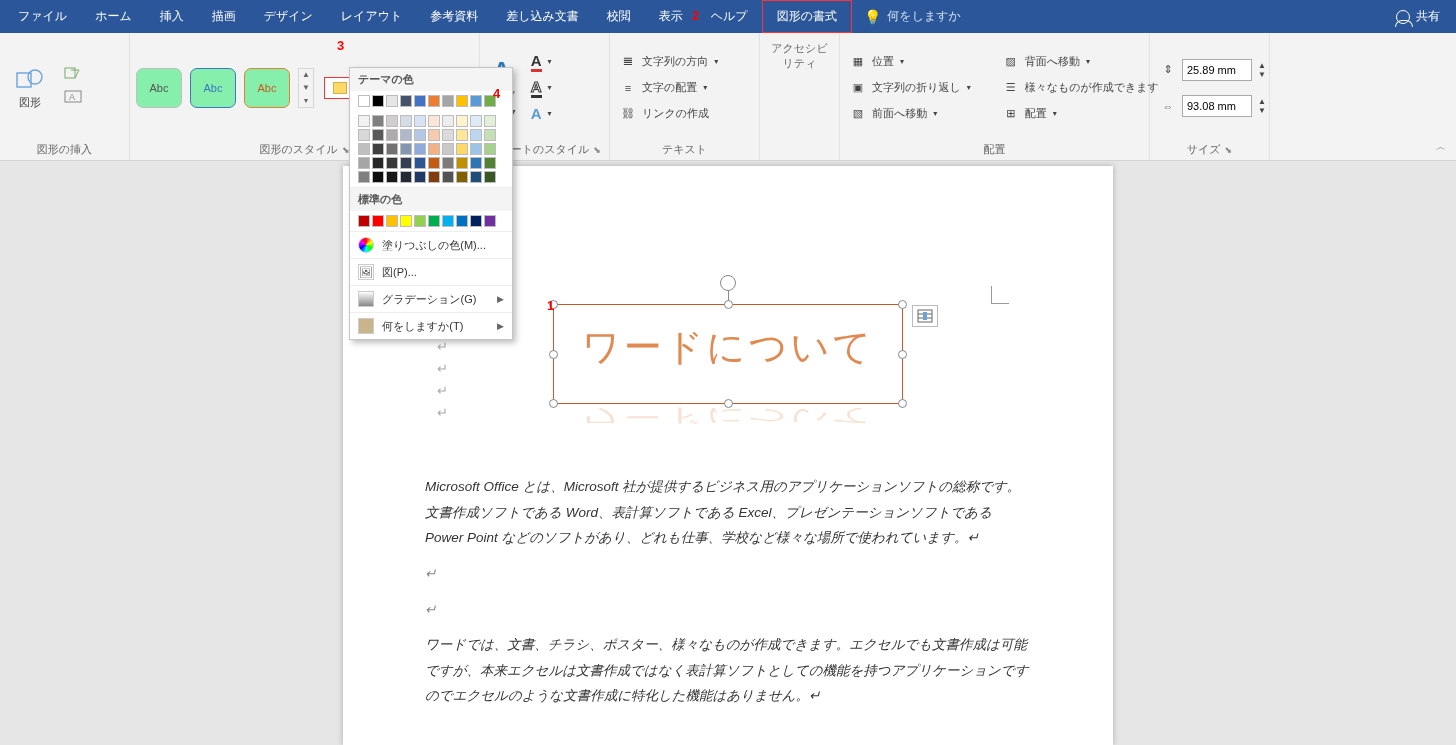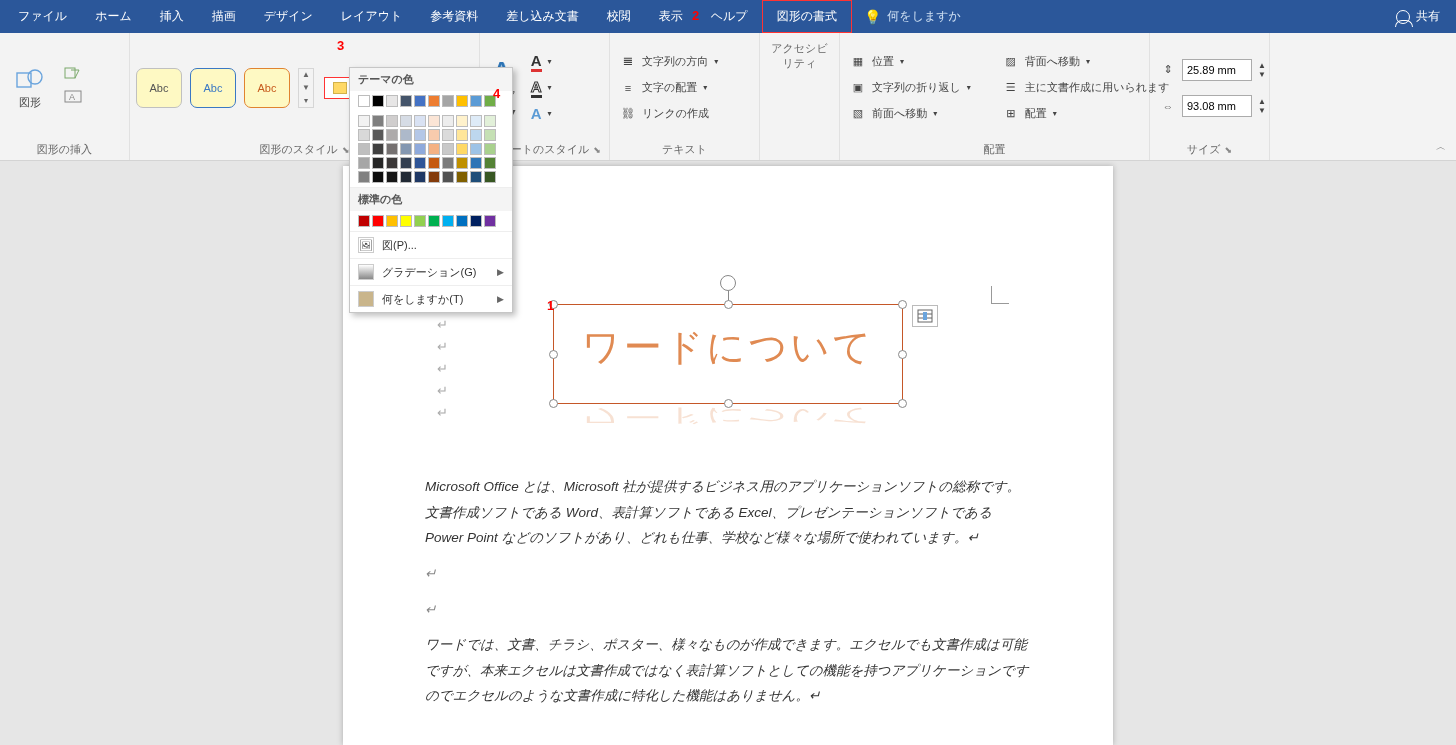--- a/index.html
+++ b/index.html
@@ -16,21 +16,21 @@
 
 .ribbon { background: #f3f3f3; height: 128px; border-bottom: 1px solid #d4d4d4; display: flex; position: relative; }
 .group { border-right: 1px solid #e1e1e1; display: flex; flex-direction: column; justify-content: space-between; padding: 4px 6px 0 6px; }
 .group-label { text-align: center; font-size: 11px; color: #666; padding: 4px 0 3px 0; }
 .group-body { flex: 1; display: flex; align-items: center; gap: 4px; }
 
 .big-btn { display: flex; flex-direction: column; align-items: center; font-size: 11px; color: #444; width: 48px; text-align: center; gap: 2px; cursor: pointer; }
 .big-btn .ic { width: 30px; height: 28px; display: flex; align-items: center; justify-content: center; }
 
 .shape-gallery { display: flex; gap: 8px; align-items: center; }
-.shape-box { width: 46px; height: 40px; border: 1px solid #c0c0c0; border-radius: 7px; display: flex; align-items: center; justify-content: center; font-size: 11px; color: #555; background: #fef9c3; cursor: pointer; }
+.shape-box { width: 46px; height: 40px; border: 1px solid #c0c0c0; border-radius: 7px; display: flex; align-items: center; justify-content: center; font-size: 11px; color: #555; background: #86efac; cursor: pointer; }
 .shape-box.blue { border: 1.6px solid #3a78c4; color: #3a78c4; }
 .shape-box.orange { border: 1.6px solid #e08330; color: #c75b1e; }
 .gallery-drop { width: 16px; height: 40px; display: flex; flex-direction: column; border: 1px solid #d6d6d6; }
 .gallery-drop div { flex:1; display:flex; align-items:center; justify-content:center; font-size:8px; color:#666; }
 
 .fill-btn { border: 1.5px solid #ff3333 !important; background: #fff; height: 22px; padding: 0 8px; display: flex; align-items: center; gap: 6px; font-size: 11px; color: #444; cursor: pointer; position: relative; }
 .fill-btn .bucket { width: 14px; height: 12px; background: #ffd966; border: 1px solid #d2b24c; position: relative; }
 .fill-btn .caret { font-size: 8px; color: #666; }
 
 .stack { display: flex; flex-direction: column; gap: 4px; font-size: 11px; color: #444; }
@@ -235,21 +235,21 @@
           </div>
       </div>
       <div class="stack">
         <div class="row">
             <span class="ic">▨</span>
             <span>背面へ移動</span> 
             <span style="font-size:8px">▾</span>
           </div>
         <div class="row">
             <span class="ic">☰</span>
-            <span>主に文書作成に用いられます</span>
+            <span>様々なものが作成できます</span>
           </div>
         <div class="row">
             <span class="ic">⊞</span>
             <span>配置</span> 
             <span style="font-size:8px">▾</span>
           </div>
       </div>
       <div class="stack">
         <div class="row">
             <span class="ic">⿻</span>
@@ -364,20 +364,24 @@
       <div class="sw" style="background: rgb(255, 192, 0);"></div>
       <div class="sw" style="background: rgb(255, 255, 0);"></div>
       <div class="sw" style="background: rgb(146, 208, 80);"></div>
       <div class="sw" style="background: rgb(0, 176, 80);"></div>
       <div class="sw" style="background: rgb(0, 176, 240);"></div>
       <div class="sw" style="background: rgb(0, 112, 192);"></div>
       <div class="sw" style="background: rgb(0, 32, 96);"></div>
       <div class="sw" style="background: rgb(112, 48, 160);"></div>
     </div>
   <div class="menu-item">
+      <span class="mi-ic" style="background:conic-gradient(red,yellow,lime,cyan,blue,magenta,red);border-radius:50%"></span>
+      <span>塗りつぶしの色(M)...</span>
+    </div>
+  <div class="menu-item">
       <span class="mi-ic">🖼</span>
       <span>図(P)...</span>
     </div>
   <div class="menu-item">
       <span class="mi-ic" style="background:linear-gradient(#fff,#888)"></span>
       <span>グラデーション(G)</span>
       <span class="arrow">▶</span>
     </div>
   <div class="menu-item">
       <span class="mi-ic" style="background:#c9b58b"></span>

